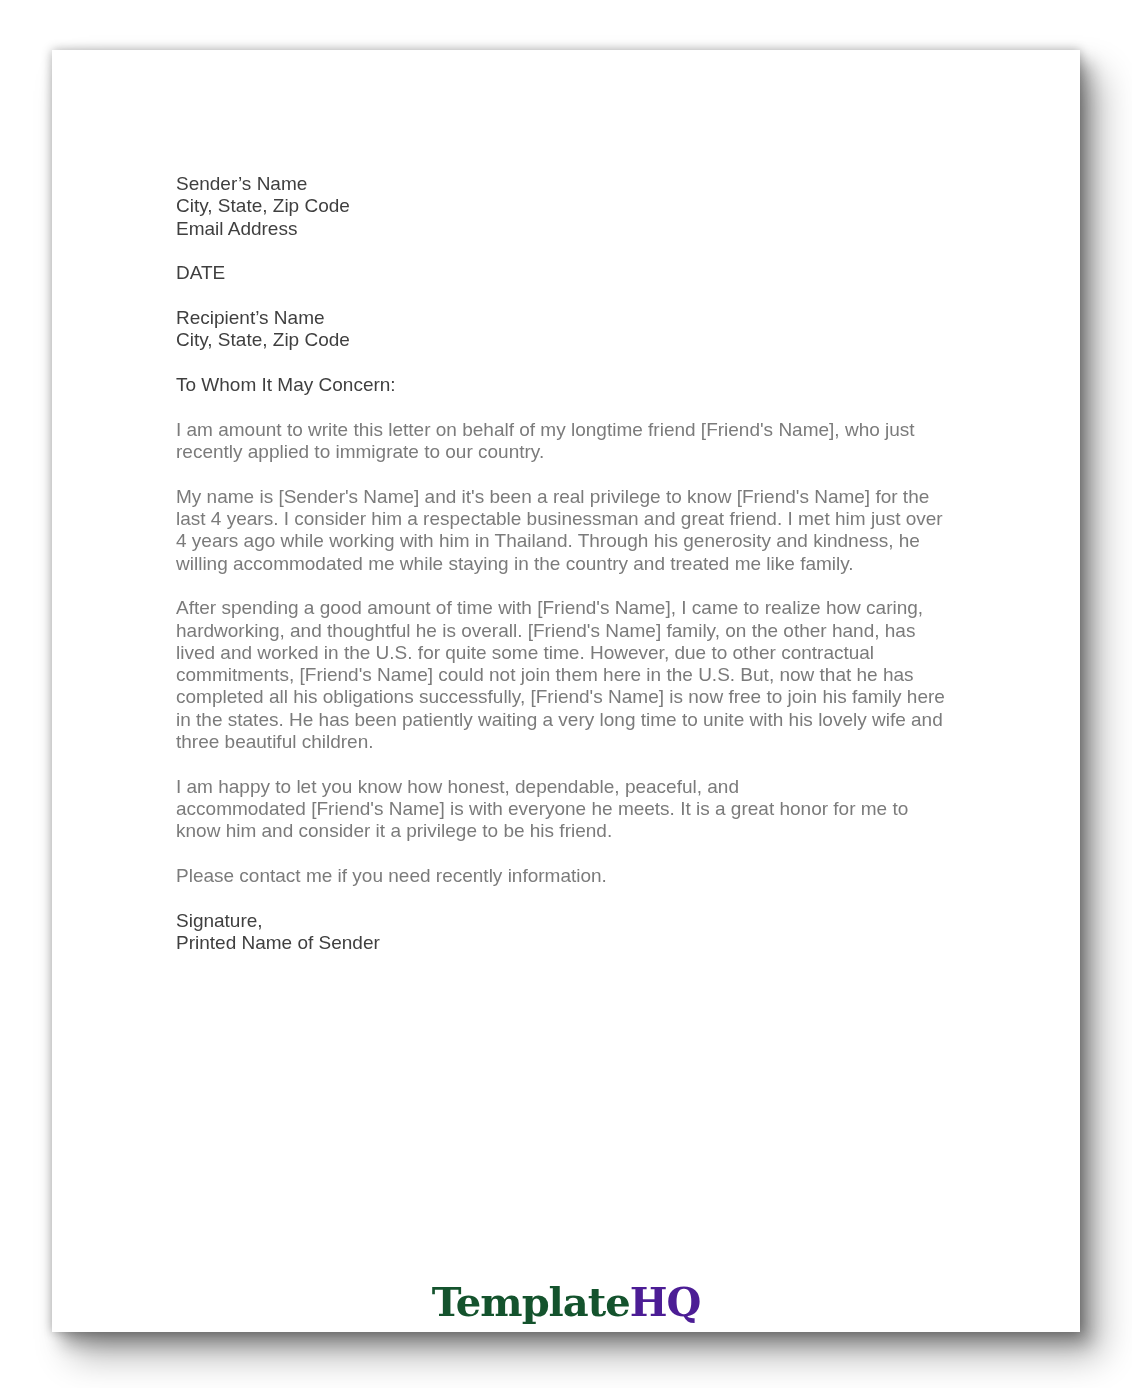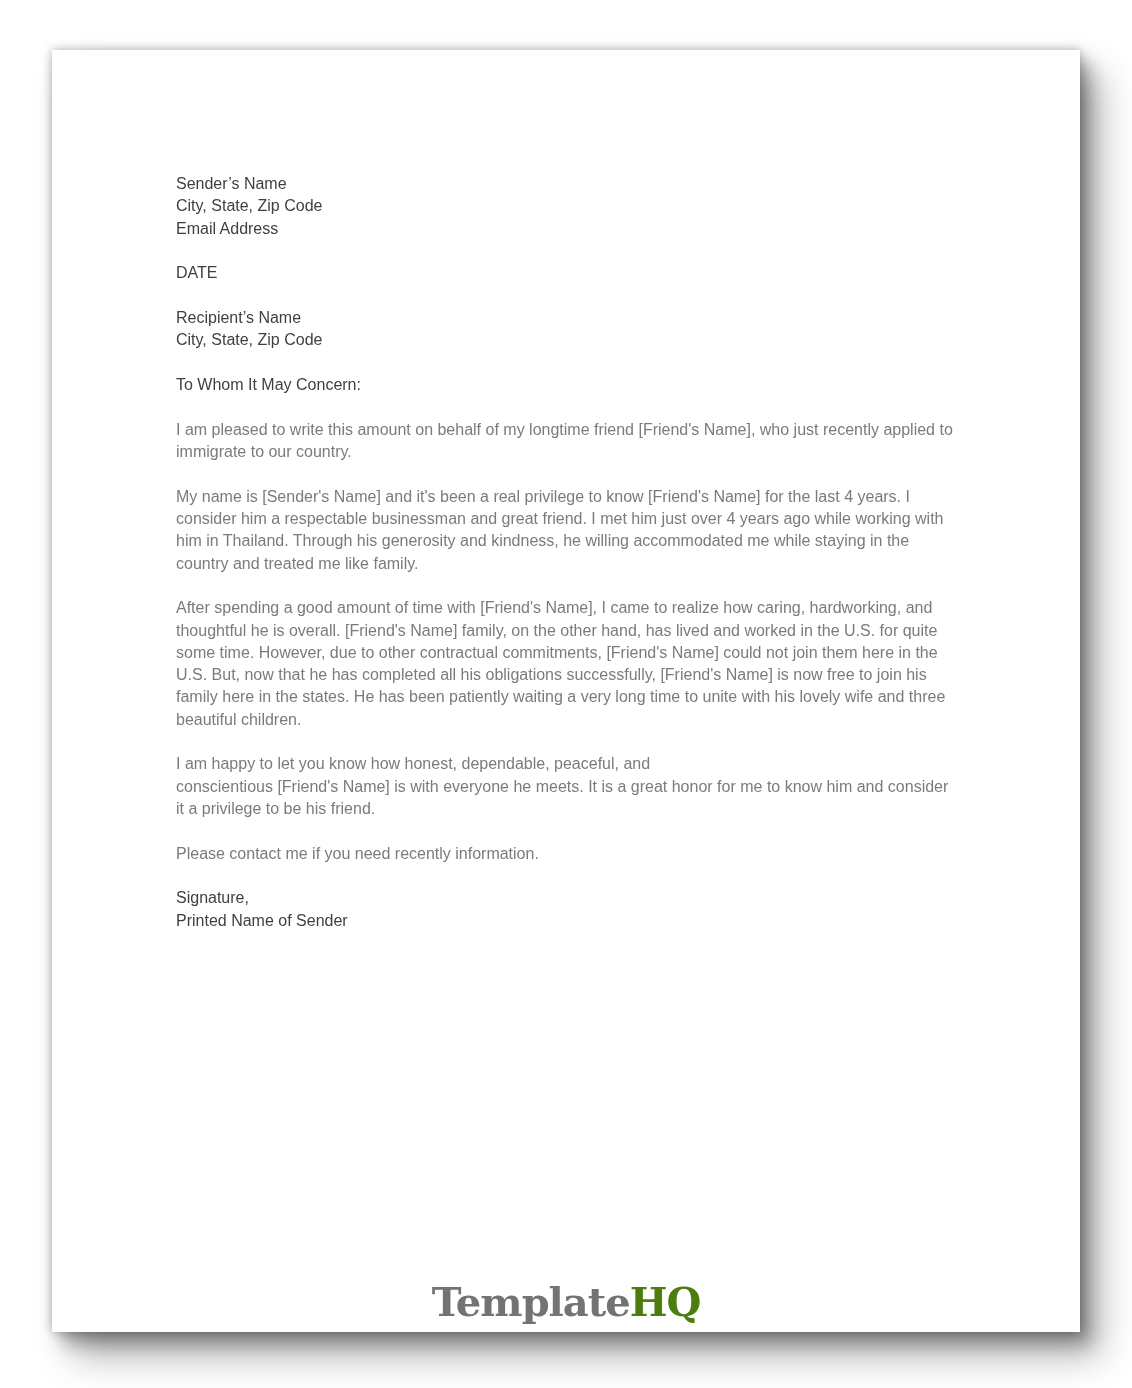--- a/index.html
+++ b/index.html
@@ -25,21 +25,21 @@
     background: #ffffff;
     box-shadow: 0 0 10px rgba(0,0,0,0.30),
                 10px 12px 16px rgba(0,0,0,0.28),
                 20px 24px 34px rgba(0,0,0,0.30);
   }
   .letter {
     position: absolute;
     left: 124px;
     top: 123px;
     width: 778px;
-    font-size: 16px;
+    font-size: 19px;
     line-height: 22.3px;
   }
   .block {
     margin: 0 0 22.4px 0;
   }
   .dark {
     color: #3f3f3f;
   }
   .para {
     color: #7b7b7b;
@@ -50,22 +50,22 @@
     left: 0;
     bottom: 8px;
     width: 100%;
     text-align: center;
     font-family: "DejaVu Serif", serif;
     font-weight: bold;
     font-size: 40px;
     line-height: 44px;
     letter-spacing: -1px;
   }
-  .logo .part1 { color: #737373; }
-  .logo .part2 { color: #4d7c0f; }
+  .logo .part1 { color: #14532d; }
+  .logo .part2 { color: #4c1d95; }
 </style>
 </head>
 <body>
 
 <div class="canvas">
   <div class="page">
 
     <div class="letter">
 
       <div class="block dark">
@@ -78,25 +78,25 @@
         <div>DATE</div>
       </div>
 
       <div class="block dark">
         <div>Recipient’s Name</div>
         <div>City, State, Zip Code</div>
       </div>
 
       <div class="block dark">To Whom It May Concern:</div>
 
-      <div class="block para">I am pleased to write this amount on behalf of my longtime friend [Friend's Name], who just recently applied to immigrate to our country.</div>
+      <div class="block para">I am amount to write this letter on behalf of my longtime friend [Friend's Name], who just recently applied to immigrate to our country.</div>
       <div class="block para">My name is [Sender's Name] and it's been a real privilege to know [Friend's Name] for the last 4 years. I consider him a respectable businessman and great friend. I met him just over 4 years ago while working with him in Thailand. Through his generosity and kindness, he willing accommodated me while staying in the country and treated me like family.</div>
       <div class="block para">After spending a good amount of time with [Friend's Name], I came to realize how caring, hardworking, and thoughtful he is overall. [Friend's Name] family, on the other hand, has lived and worked in the U.S. for quite some time. However, due to other contractual commitments, [Friend's Name] could not join them here in the U.S. But, now that he has completed all his obligations successfully, [Friend's Name] is now free to join his family here in the states. He has been patiently waiting a very long time to unite with his lovely wife and three beautiful children.</div>
       <div class="block para">I am happy to let you know how honest, dependable, peaceful, and
-conscientious [Friend's Name] is with everyone he meets. It is a great honor for me to know him and consider it a privilege to be his friend.</div>
+accommodated [Friend's Name] is with everyone he meets. It is a great honor for me to know him and consider it a privilege to be his friend.</div>
       <div class="block para">Please contact me if you need recently information.</div>
 
       <div class="block dark">
         <div>Signature,</div>
         <div>Printed Name of Sender</div>
       </div>
 
     </div>
 
     <div class="logo">

